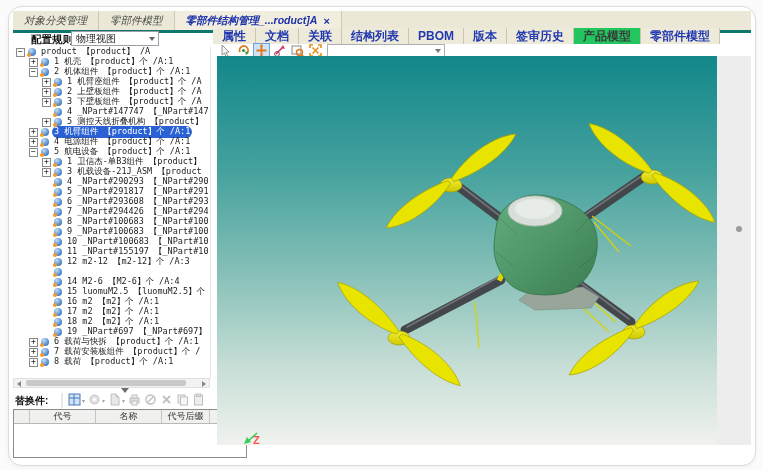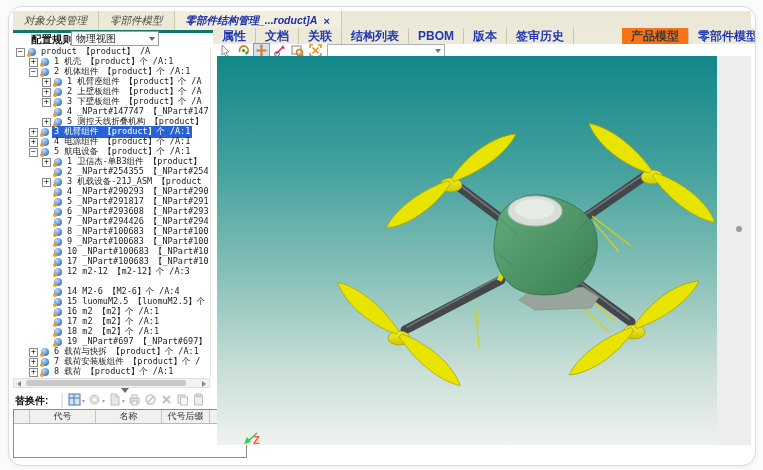--- a/index.html
+++ b/index.html
@@ -20,21 +20,21 @@
   .cfgrow{position:absolute;left:4px;top:23px;width:200px;height:18px;}
   .cfglabel{position:absolute;left:2px;top:3px;font-size:10.5px;font-weight:bold;color:#111;margin-left:16px;}
   .cfgselect{position:absolute;left:58px;top:1px;width:88px;height:15px;background:#fff;
     border:1px solid #9aa0a8;font-size:10px;color:#222;display:flex;align-items:center;padding-left:4px;box-sizing:border-box;}
   .cfgselect .arrow{position:absolute;right:3px;top:5px;width:0;height:0;
     border-left:3.5px solid transparent;border-right:3.5px solid transparent;border-top:4px solid #666;}
 
   .doctabs{position:absolute;left:204px;top:21px;height:16px;display:flex;background:#edead9;}
   .doctab{display:flex;align-items:center;padding:0 9px;font-size:12px;font-weight:bold;color:#2239b0;
     border-right:1px solid #c9c5ae;white-space:nowrap;}
-  .doctab.active{background:#f97316;color:#3a3a3a;margin-left:48px;}
+  .doctab.active{background:#22c55e;color:#3a3a3a;}
 
   
   .vptoolbar{position:absolute;left:208px;top:36px;height:15px;display:flex;gap:1px;align-items:center;}
   .vpbtn{width:15px;height:14px;display:flex;align-items:center;justify-content:center;border:1px solid transparent;}
   .vpbtn.selected{background:#cfe3f6;border:1px solid #6ea0d8;}
   .vpbtn svg{display:block}
   .viewselect{position:absolute;left:318px;top:37px;width:118px;height:13px;background:#fff;
     border:1px solid #aab0b8;box-sizing:border-box;}
   .viewselect .arrow{position:absolute;right:3px;top:4px;width:0;height:0;
     border-left:3.5px solid transparent;border-right:3.5px solid transparent;border-top:4px solid #777;}
@@ -45,21 +45,21 @@
   .trow{height:10px;display:flex;align-items:center;white-space:nowrap;font-size:8.5px;color:#1c1c1c;
     font-family:"DejaVu Sans Mono","Liberation Mono",monospace;}
   .exp{width:9px;height:9px;box-sizing:border-box;border:1px solid #8a8a8a;background:#fff;color:#222;
     font-size:8px;line-height:6px;text-align:center;margin-right:2px;flex:0 0 9px;}
   .expspace{width:11px;flex:0 0 11px;}
   .picon{width:10px;height:9px;position:relative;margin-right:2px;flex:0 0 10px;}
   .picon::before{content:"";position:absolute;left:1px;top:0;width:8px;height:8px;border-radius:50%;
     background:radial-gradient(circle at 35% 30%,#c4dcf4,#3a7cc4 75%);}
   .picon::after{content:"";position:absolute;left:0;bottom:0;width:4px;height:4px;border-radius:50%;background:#f29a2e;}
   .tlabel{padding:0 2px;}
-  .tlabel.sel{background:#2a62d6;color:#fff;}
+  .tlabel.sel{background:#2a62d6;color:#fff;border-radius:6px;}
 
   
   .hscroll{position:absolute;left:4px;top:371px;width:197px;height:10px;background:#f2f2f2;border:1px solid #e0e0e0;box-sizing:border-box;}
   .harrow{position:absolute;top:2px;width:0;height:0;border-top:3px solid transparent;border-bottom:3px solid transparent;}
   .harrow.left{left:3px;border-right:4px solid #888;}
   .harrow.right{right:3px;border-left:4px solid #888;}
   .hthumb{position:absolute;left:12px;top:1px;width:160px;height:6px;background:#c9c9c9;border-radius:2px;}
   .splitgrip{position:absolute;left:112px;top:381px;width:0;height:0;
     border-left:4px solid transparent;border-right:4px solid transparent;border-top:5px solid #6d6d6d;}
 
@@ -239,25 +239,20 @@
           <span class="exp">−</span>
           <span class="picon"></span>
           <span class="tlabel">5 航电设备 【product】个 /A:1</span>
         </div>
         <div class="trow" style="padding-left: 29px;">
           <span class="exp">+</span>
           <span class="picon"></span>
           <span class="tlabel">1 卫信杰-单B3组件 【product】</span>
         </div>
         <div class="trow" style="padding-left: 29px;">
-          <span class="expspace"></span>
-          <span class="picon"></span>
-          <span class="tlabel">2 _NPart#254355 【_NPart#254</span>
-        </div>
-        <div class="trow" style="padding-left: 29px;">
           <span class="exp">+</span>
           <span class="picon"></span>
           <span class="tlabel">3 机载设备-21J_ASM 【product</span>
         </div>
         <div class="trow" style="padding-left: 29px;">
           <span class="expspace"></span>
           <span class="picon"></span>
           <span class="tlabel">4 _NPart#290293 【_NPart#290</span>
         </div>
         <div class="trow" style="padding-left: 29px;">
@@ -286,21 +281,21 @@
           <span class="tlabel">9 _NPart#100683 【_NPart#100</span>
         </div>
         <div class="trow" style="padding-left: 29px;">
           <span class="expspace"></span>
           <span class="picon"></span>
           <span class="tlabel">10 _NPart#100683 【_NPart#10</span>
         </div>
         <div class="trow" style="padding-left: 29px;">
           <span class="expspace"></span>
           <span class="picon"></span>
-          <span class="tlabel">17 _NPart#100683 【_NPart#10</span>
+          <span class="tlabel">11 _NPart#155197 【_NPart#10</span>
         </div>
         <div class="trow" style="padding-left: 29px;">
           <span class="expspace"></span>
           <span class="picon"></span>
           <span class="tlabel">12 m2-12 【m2-12】个 /A:3</span>
         </div>
         <div class="trow" style="padding-left: 29px;">
           <span class="expspace"></span>
           <span class="picon"></span>
         </div>

